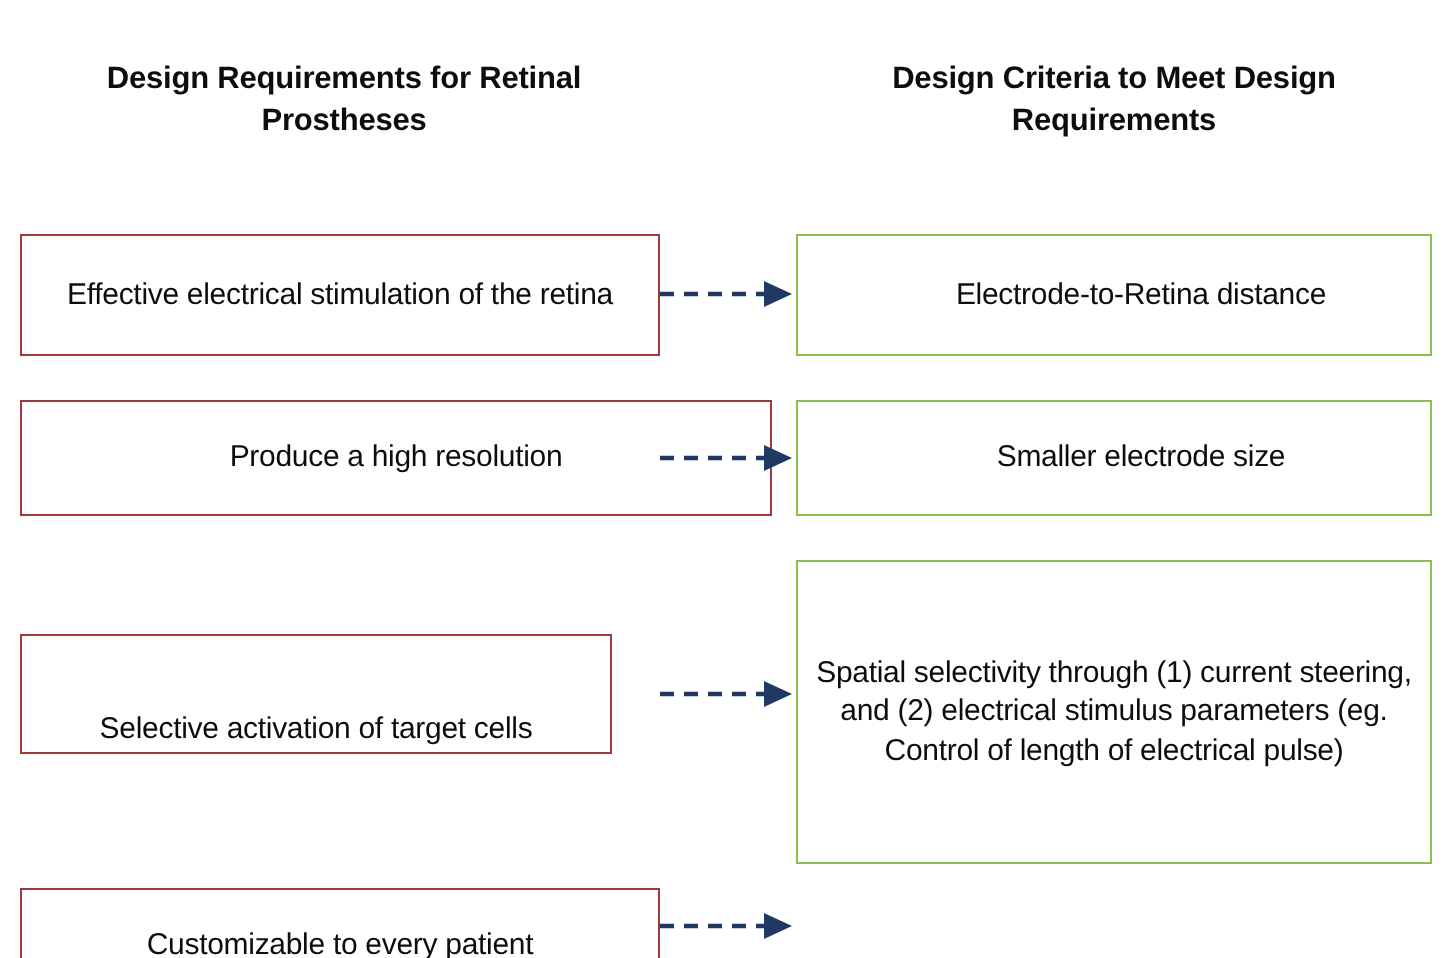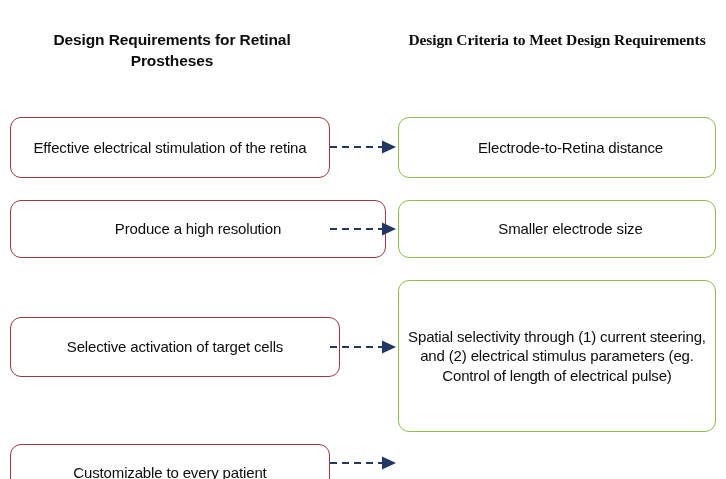--- a/index.html
+++ b/index.html
@@ -25,53 +25,53 @@
   .col-header {
     position: absolute;
     text-align: center;
     font-weight: bold;
     font-size: 15.5px;
     line-height: 1.35;
     color: #0d0d0d;
     letter-spacing: -0.1px;
   }
   #header-left  { left: 14px;  top: 6px;  width: 316px; }
-  #header-right { left: 398px; top: 6px;  width: 318px; font-family: Liberation Serif, serif; }
+  #header-right { left: 398px; top: 6px;  width: 318px; }
 
   
   .box {
     position: absolute;
     box-sizing: border-box;
     display: flex;
     align-items: center;
     justify-content: center;
     text-align: center;
     background: #ffffff;
-    border-radius: 11px;
+    border-radius: 0;
     font-size: 15px;
     line-height: 1.28;
     color: #0d0d0d;
     padding: 2px 9px;
     letter-spacing: -0.15px;
   }
   .box.req {
     border: 1.7px solid #9e3a3d;
   }
   .box.crit {
     border: 1.7px solid #8cbf4b;
   }
   .box-text {
     display: block;
     width: 100%;
   }
 
   
   #req-0  { left: 10px; top: 93px;  width: 320px; height: 61px; }
   #req-1  { left: 10px; top: 176px; width: 376px; height: 58px; }
-  #req-2  { left: 10px; top: 293px; width: 330px; height: 60px; }
+  #req-2  { left: 10px; top: 293px; width: 296px; height: 60px; align-items: flex-end; }
   #req-3  { left: 10px; top: 420px; width: 320px; height: 58px; }
 
   
   #crit-0 { left: 398px; top: 93px;  width: 318px; height: 61px; padding-left: 36px; }
   #crit-1 { left: 398px; top: 176px; width: 318px; height: 58px; padding-left: 36px; }
   #crit-2 { left: 398px; top: 256px; width: 318px; height: 152px; }
   #crit-3 { left: 398px; top: 410px; width: 318px; height: 58px; }
 
   
   .connector {

